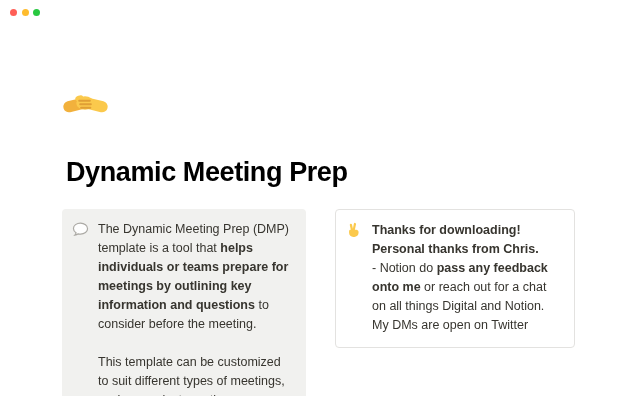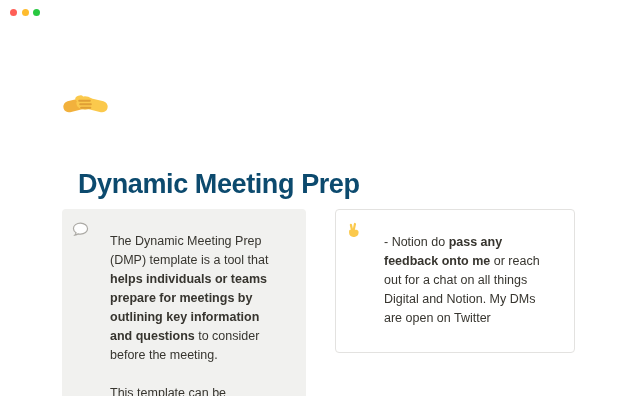--- a/index.html
+++ b/index.html
@@ -6,35 +6,35 @@
   body{
     width:640px;height:400px;position:relative;background:#ffffff;overflow:hidden;
     font-family:"Liberation Sans","DejaVu Sans",sans-serif;color:#37352f;
   }
   .titlebar{position:absolute;top:9px;left:10px;display:flex;gap:4.5px;z-index:9;}
   .dot{width:7px;height:7px;border-radius:50%;}
   .clip{position:absolute;top:0;left:0;width:640px;height:396px;overflow:hidden;background:#fff;}
   .page-icon{position:absolute;left:62px;top:85px;width:47px;height:35px;}
   .page-icon svg{display:block;}
   h1.page-title{
-    position:absolute;left:62px;top:150px;margin:16px;
-    font-size:27px;line-height:37px;font-weight:700;letter-spacing:-0.4px;color:#0c4a6e;text-align:center;
+    position:absolute;left:62px;top:150px;margin:4px;
+    font-size:27px;line-height:37px;font-weight:700;letter-spacing:-0.4px;color:#000000;text-align:center;
   }
   .columns{position:absolute;left:62px;top:209px;display:flex;gap:29px;align-items:flex-start;}
   .callout{
     display:flex;align-items:flex-start;box-sizing:border-box;
     border-radius:4px;padding:11px 13px 12px 10px;
     font-size:12.5px;line-height:19px;
   }
   .callout-gray{width:244px;background:#f1f1ef;}
   .callout-border{width:240px;background:#ffffff;border:1px solid #e3e2e0;}
   .c-icon{flex:0 0 17px;width:17px;margin-right:9px;padding-top:1px;}
   .c-icon svg{display:block;}
   .callout-body{flex:1;min-width:0;}
-  .para{margin:12px;}
+  .para{margin:0;}
   .para.gap{margin-top:19px;}
   strong{font-weight:700;}
 </style>
 </head>
 <body>
 
 <div class="titlebar">
   <span class="dot" style="background: rgb(255, 95, 87);"></span>
   <span class="dot" style="background: rgb(254, 188, 46);"></span>
   <span class="dot" style="background: rgb(40, 200, 64);"></span>
@@ -71,18 +71,19 @@
     </div>
 
     <div class="callout callout-border">
       <span class="c-icon">
           <svg width="16" height="16" viewBox="0 0 20 20">
             <path d="M6.4 11.5 4.8 4c-.16-.76.32-1.5 1.08-1.66.76-.16 1.5.32 1.66 1.08l1.1 5.1L9.8 2.2c.16-.76.9-1.24 1.66-1.08.76.16 1.24.9 1.08 1.66l-1.5 7.2z" fill="#fbc94c"></path>
             <path d="M5.6 9.8h7.3c1.55 0 2.8 1.25 2.8 2.8v.9c0 2.9-2.35 5.25-5.25 5.25H9.1c-2.9 0-5.25-2.35-5.25-5.25v-1.95c0-.97.78-1.75 1.75-1.75z" fill="#fbc94c"></path>
           </svg>
         </span>
       <div class="callout-body">
+          <div class="para"><strong>Thanks for downloading! Personal thanks from Chris.</strong></div>
           <div class="para"><span>- Notion do </span><strong>pass any feedback onto me</strong><span> or reach out for a chat on all things Digital and Notion. My DMs are open on Twitter </span></div>
         </div>
     </div>
 
   </div>
 </div>
 
 </body></html>

